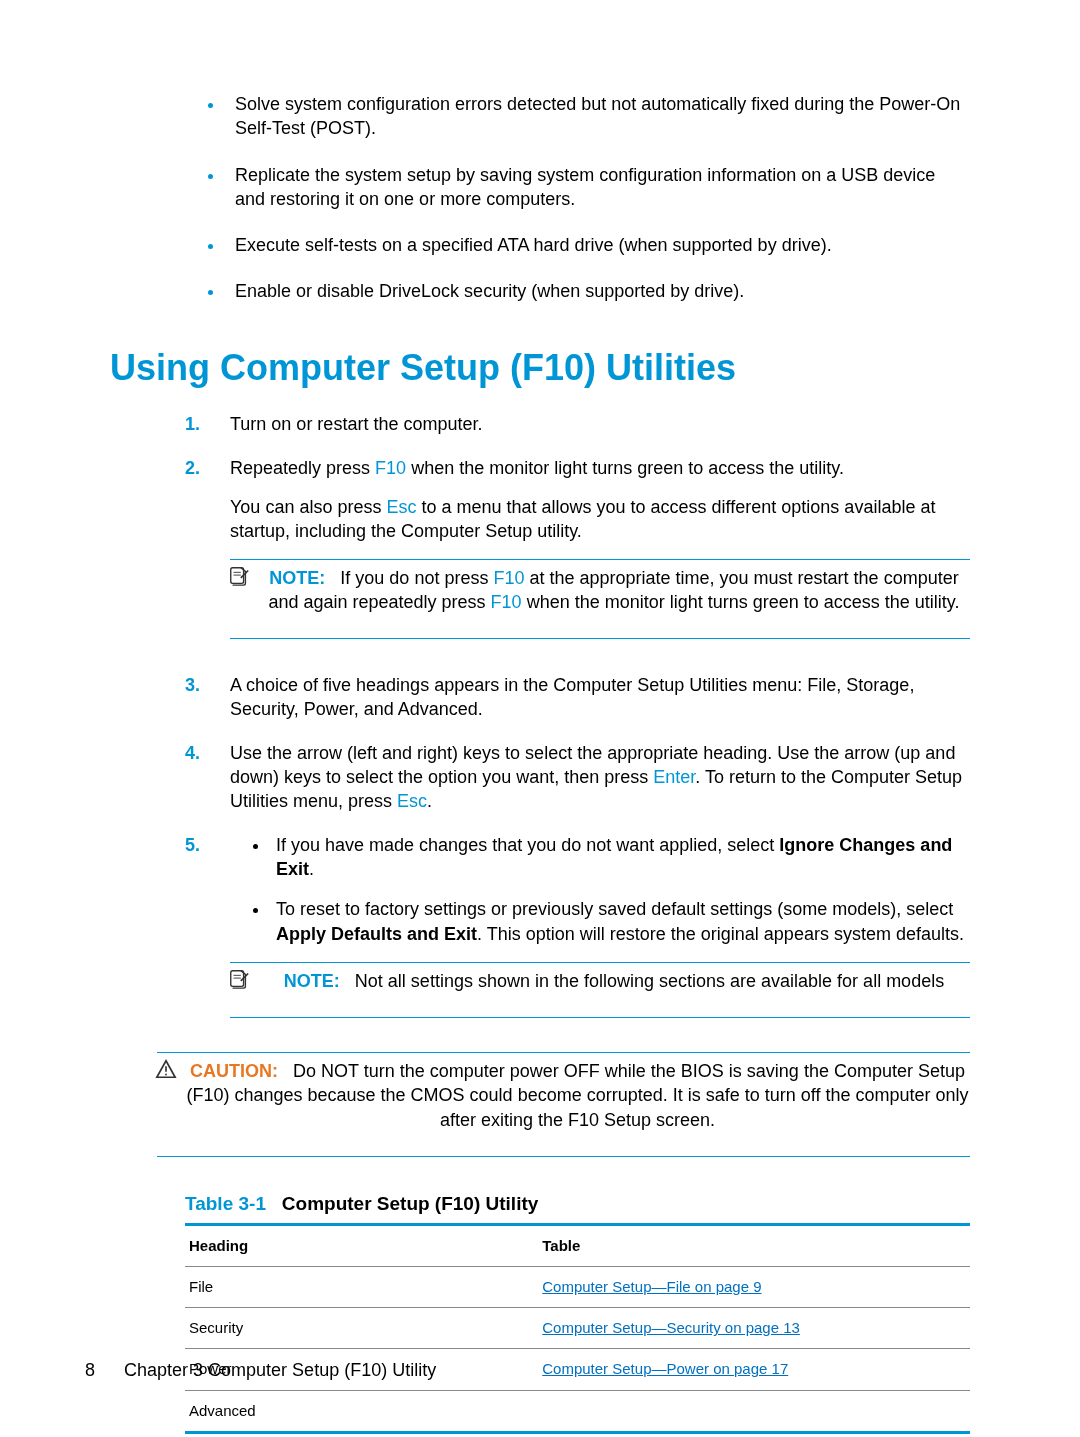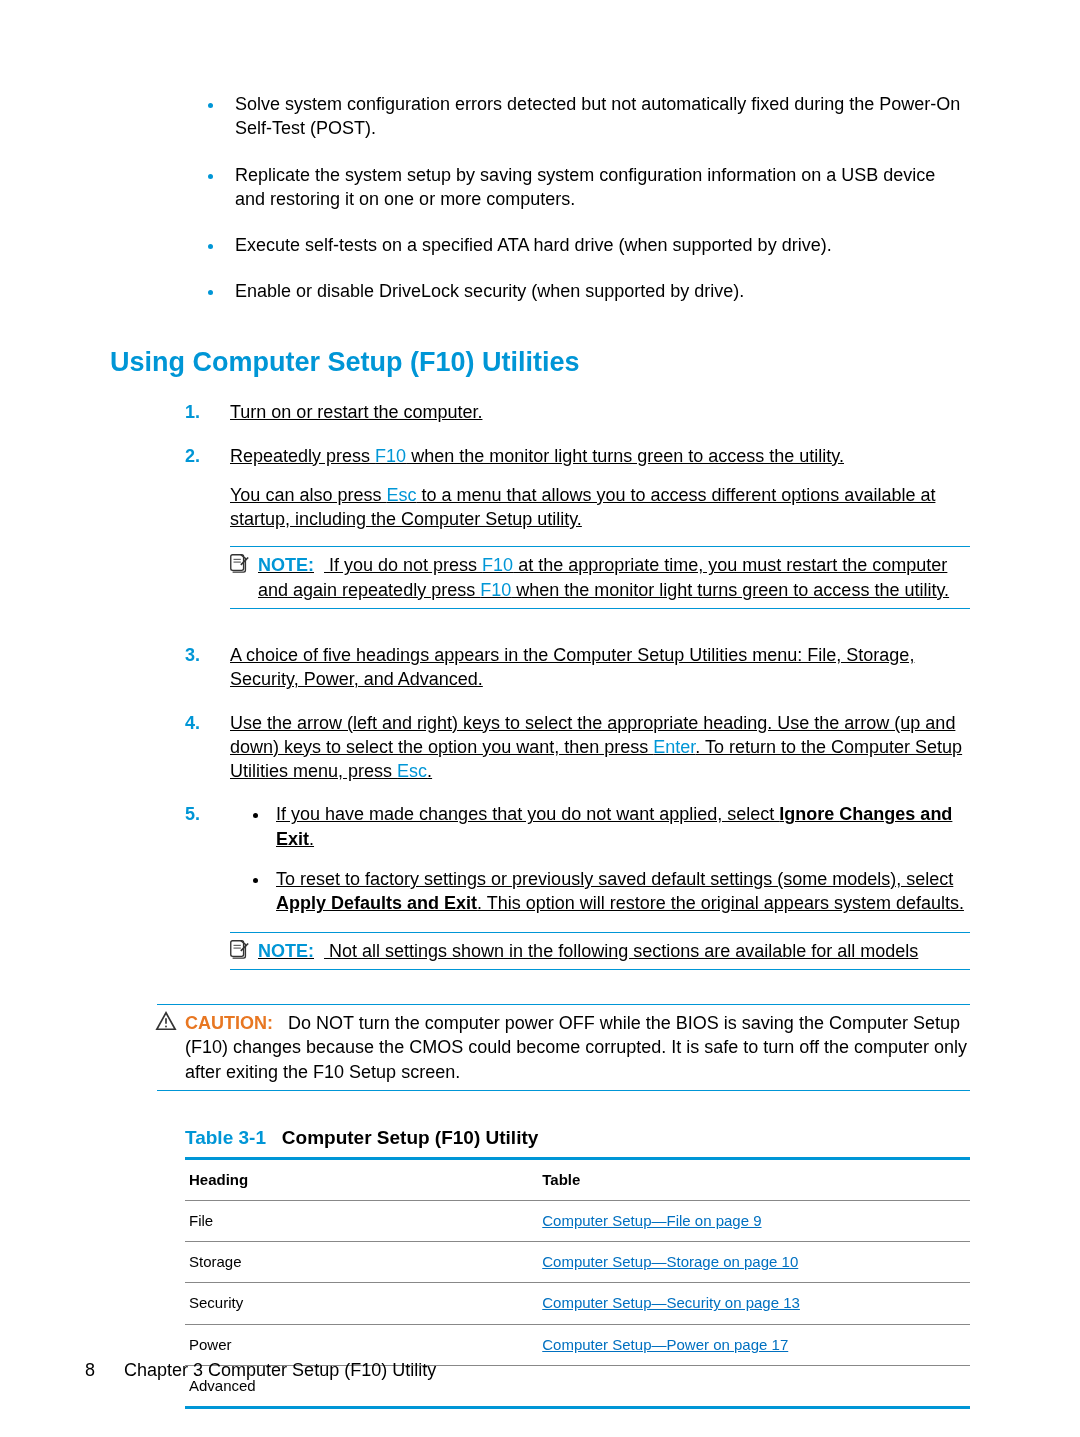--- a/index.html
+++ b/index.html
@@ -35,62 +35,62 @@
   ul.top-bullets li {
     margin-bottom: 22px;
     padding-left: 10px;
   }
   ul.top-bullets li::marker {
     color: #0096D6;
     font-size: 18px;
   }
   h2.section-heading {
     color: #0096D6;
-    font-size: 27px;
+    font-size: 36px;
     font-weight: bold;
     margin: 40px 0 20px -75px;
   }
   .intro-para {
     margin: 0 0 18px 0;
     line-height: 1.4;
   }
   ol.steps {
     list-style: none;
     counter-reset: step;
     padding: 0;
     margin: 0;
   }
   ol.steps > li {
     counter-increment: step;
     position: relative;
     padding-left: 45px;
     margin-bottom: 19px;
-    text-decoration: underline;
   }
   ol.steps > li::before {
     content: counter(step) ".";
     position: absolute;
     left: 0;
     top: 0;
     color: #0096D6;
     font-weight: bold;
     font-size: 18px;
   }
   .step-para {
     margin: 0 0 15px 0;
   }
   .key {
     color: #0096D6;
   }
   .note-box, .caution-box {
     border-top: 1.5px solid #0096D6;
     border-bottom: 1.5px solid #0096D6;
-    padding: 6px 0 6px 28px;
+    padding: 6px 0 24px 28px;
     margin: 10px 0 34px 0;
     position: relative;
+    text-align: center;
   }
   .note-box.outer, .caution-box.outer {
     margin-left: -28px;
   }
   .note-label {
     color: #0096D6;
     font-weight: bold;
     margin-right: 10px;
   }
   .caution-label {
@@ -258,24 +258,20 @@
           <th style="width:45%">Heading</th>
           <th>Table</th>
         </tr>
       </thead>
       <tbody>
         <tr>
           <td>File</td>
           <td><a href="#" class="tlink">Computer Setup—File on page 9</a></td>
         </tr>
         <tr>
-          <td>Storage</td>
-          <td><a href="#" class="tlink">Computer Setup—Storage on page 10</a></td>
-        </tr>
-        <tr>
           <td>Security</td>
           <td><a href="#" class="tlink">Computer Setup—Security on page 13</a></td>
         </tr>
         <tr>
           <td>Power</td>
           <td><a href="#" class="tlink">Computer Setup—Power on page 17</a></td>
         </tr>
         <tr>
           <td>Advanced</td>
           <td></td>

